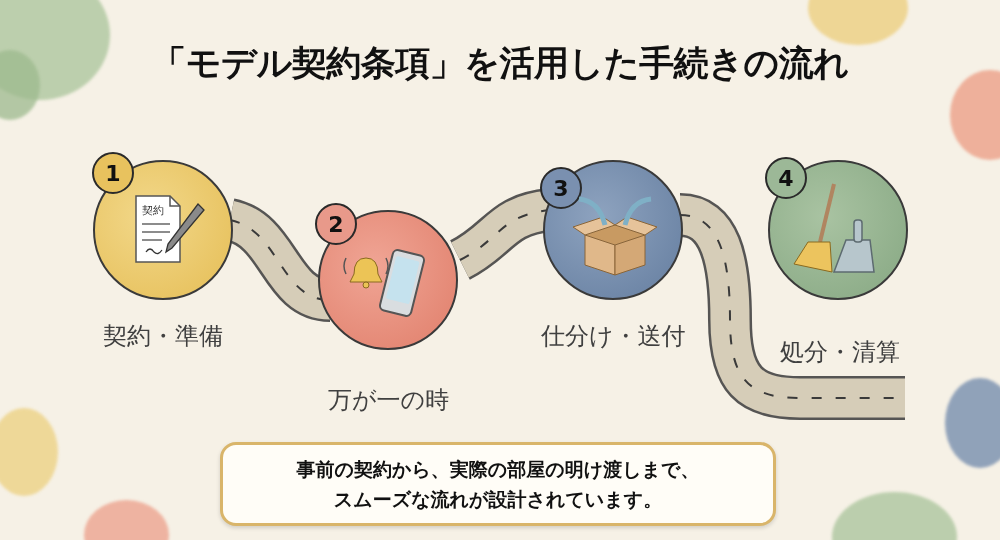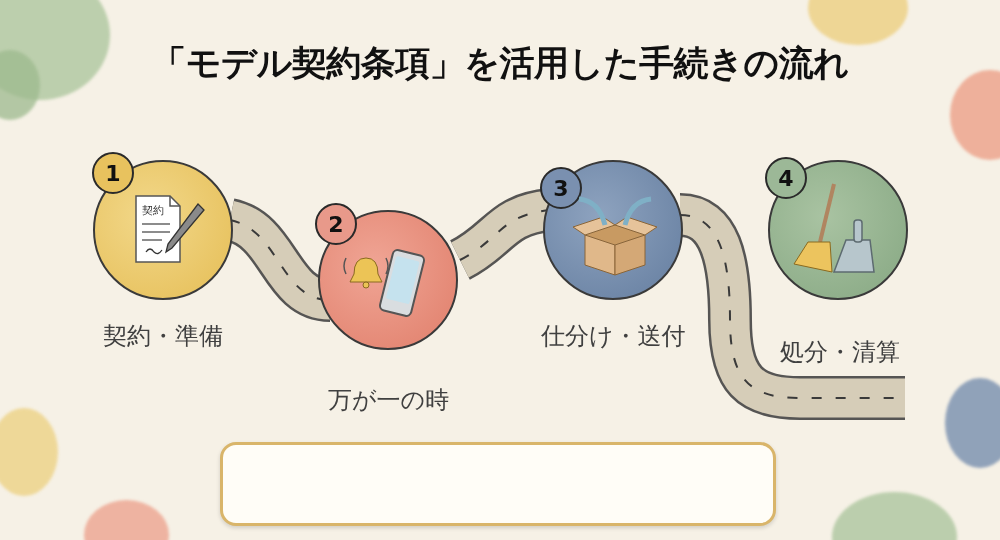--- a/index.html
+++ b/index.html
@@ -85,13 +85,15 @@
   <svg class="icon" style="left:790px;top:180px;" width="100" height="100" viewBox="0 0 100 100">
     <line x1="44" y1="4" x2="30" y2="62" stroke="#b08560" stroke-width="4"></line>
     <path d="M18 62 L40 62 L42 92 L4 84 Z" fill="#ecc45e" stroke="#8a6a20" stroke-width="1"></path>
     <path d="M44 92 L56 60 L80 60 L84 92 Z" fill="#b7c6cc" stroke="#5d6b70" stroke-width="1.5"></path>
     <rect x="64" y="40" width="8" height="22" rx="3" fill="#b7c6cc" stroke="#5d6b70" stroke-width="1.5"></rect>
   </svg>
   <div class="label" style="left:780px;top:336px;">処分・清算</div>
 </div>
 
 <div class="note">
+  <div class="note-line">事前の契約から、実際の部屋の明け渡しまで、</div>
+  <div class="note-line">スムーズな流れが設計されています。</div>
 </div>
 
 </body></html>

